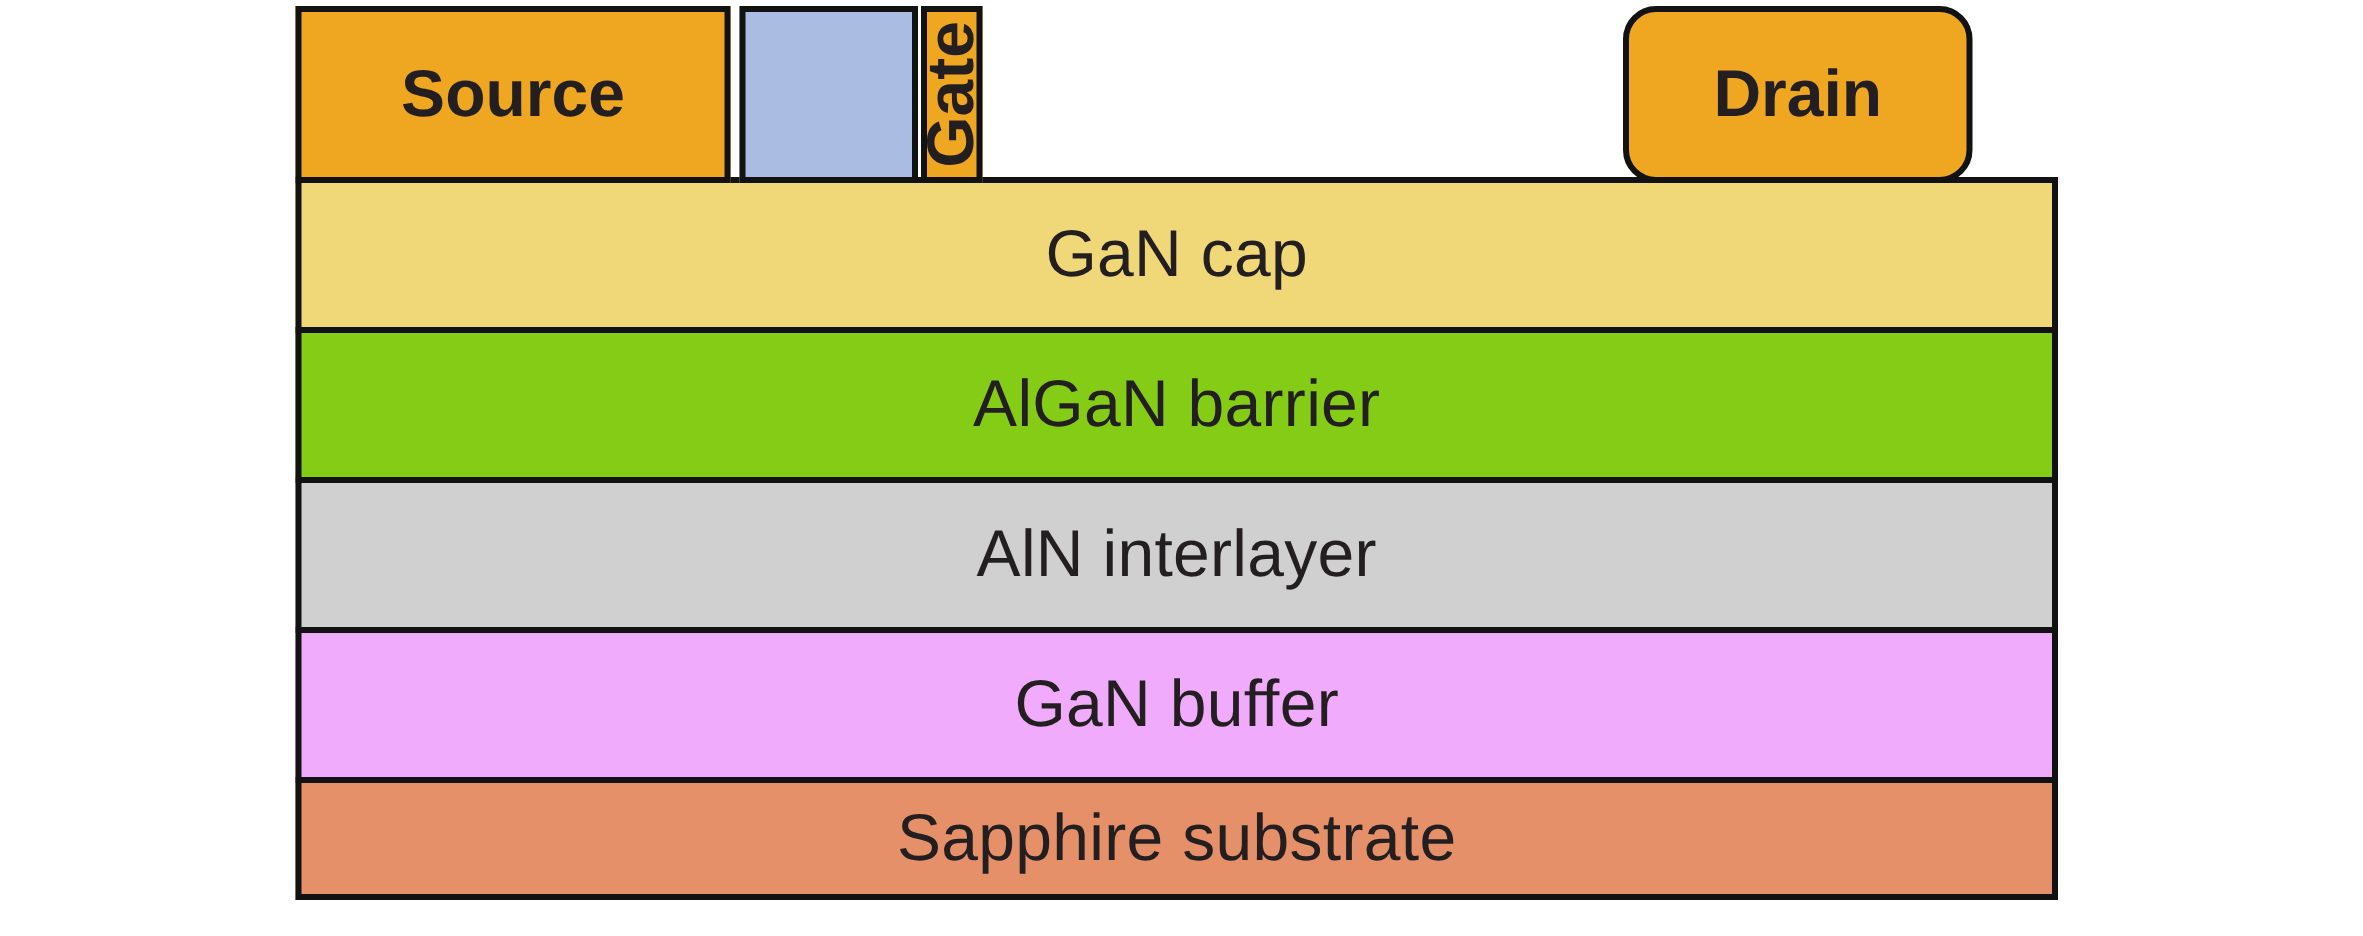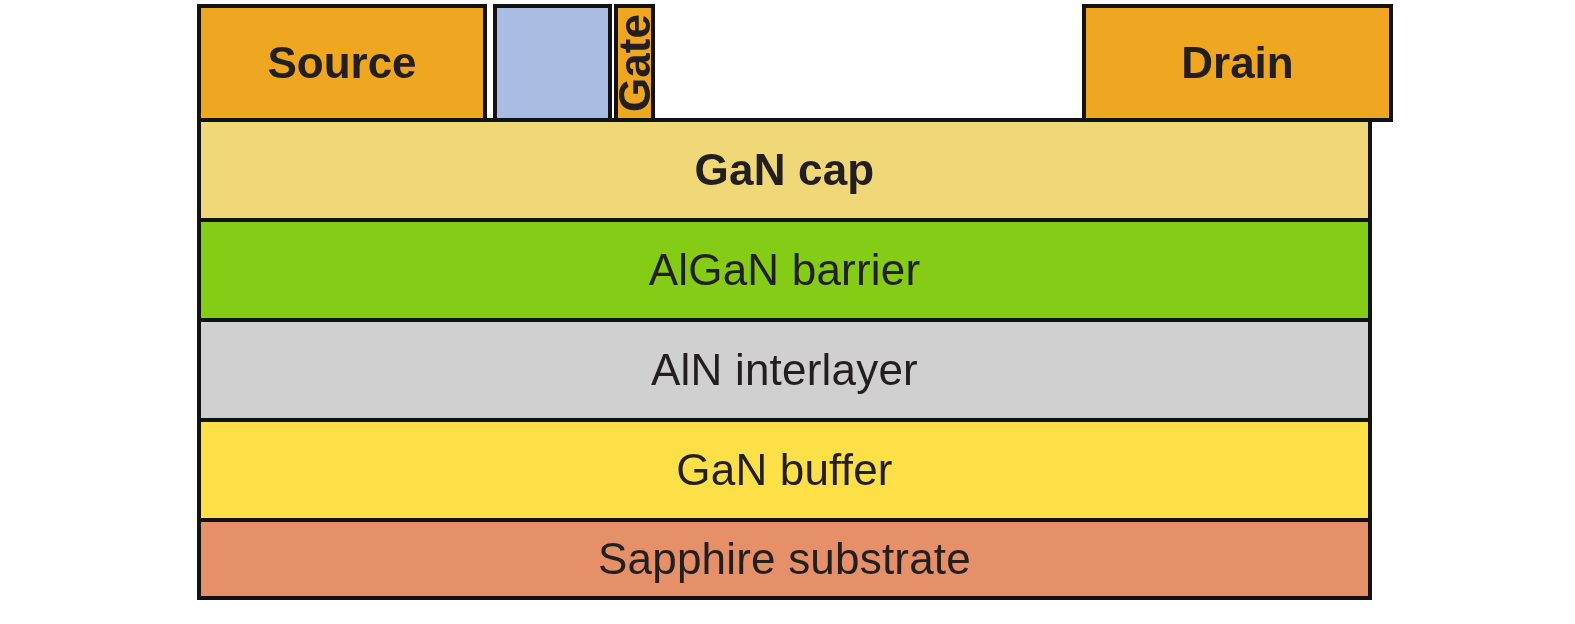--- a/index.html
+++ b/index.html
@@ -82,33 +82,33 @@
     top: 0.30em;
   }
 </style>
 </head>
 <body>
 
 <div id="device-diagram">
 
   <div id="layer-stack">
 
-    <div class="layer" id="layer-gan-cap" style="top: 114px; height: 104px; background: rgb(240, 216, 120); border-color: rgb(18, 18, 18); font-weight: bold;">
+    <div class="layer" id="layer-gan-cap" style="top: 114px; height: 104px; background: rgb(240, 216, 120); border-color: rgb(18, 18, 18);">
       <span class="layer-label">GaN cap</span>
     </div>
 
     <div class="layer" id="layer-algan-barrier" style="top: 214px; height: 104px; background: #84cc16; border-color: rgb(18, 18, 18);">
       <span class="layer-label">AlGaN barrier</span>
     </div>
 
     <div class="layer" id="layer-aln-interlayer" style="top: 314px; height: 104px; background: rgb(208, 208, 208); border-color: rgb(18, 18, 18);">
       <span class="layer-label">AlN interlayer</span>
     </div>
 
-    <div class="layer" id="layer-gan-buffer" style="top: 414px; height: 104px; background: #fde047; border-color: rgb(18, 18, 18); text-align: right;">
+    <div class="layer" id="layer-gan-buffer" style="top: 414px; height: 104px; background: #f0abfc; border-color: rgb(18, 18, 18); text-align: right;">
       <span class="layer-label">GaN buffer</span>
     </div>
 
     <div class="layer" id="layer-sapphire-substrate" style="top: 514px; height: 82px; background: rgb(230, 144, 106); border-color: rgb(18, 18, 18);">
       <span class="layer-label">Sapphire substrate</span>
     </div>
 
   </div>
 
   <div id="top-row">
@@ -119,19 +119,19 @@
 
     <div class="top-cell" id="passivation-left-cell" style="left: 296px; width: 119px; background: rgb(170, 188, 226); border-color: rgb(18, 18, 18);">
       <span class="cell-label"></span>
     </div>
 
     <div class="top-cell" id="gate-cell" style="left: 417px; width: 41px; background: rgb(239, 167, 34); border-color: rgb(18, 18, 18);">
       <span class="cell-label">Gate</span>
     </div>
 
 
-    <div class="top-cell" id="drain-cell" style="left: 885px; width: 311px; background: rgb(239, 167, 34); border-color: rgb(18, 18, 18);">
+    <div class="top-cell" id="drain-cell" style="left: 885px; width: 233px; background: rgb(239, 167, 34); border-color: rgb(18, 18, 18); border-radius: 22px;">
       <span class="cell-label">Drain</span>
     </div>
 
   </div>
 
 </div>
 
 </body></html>

